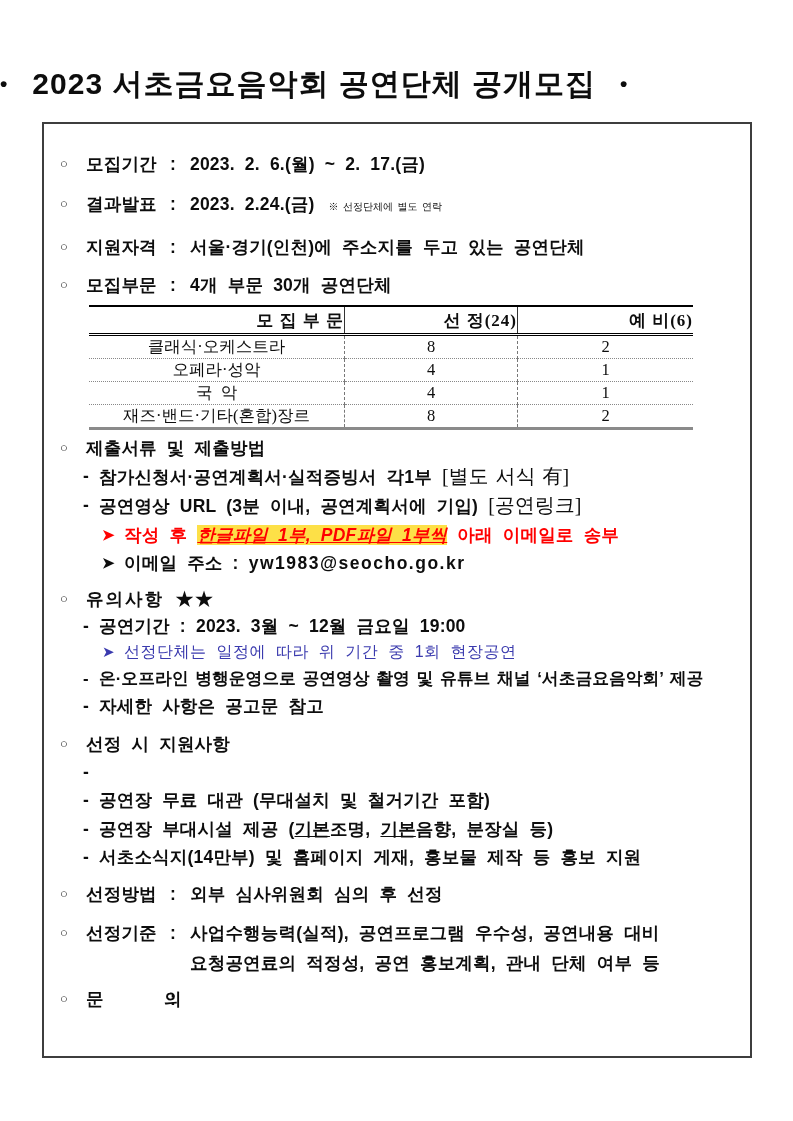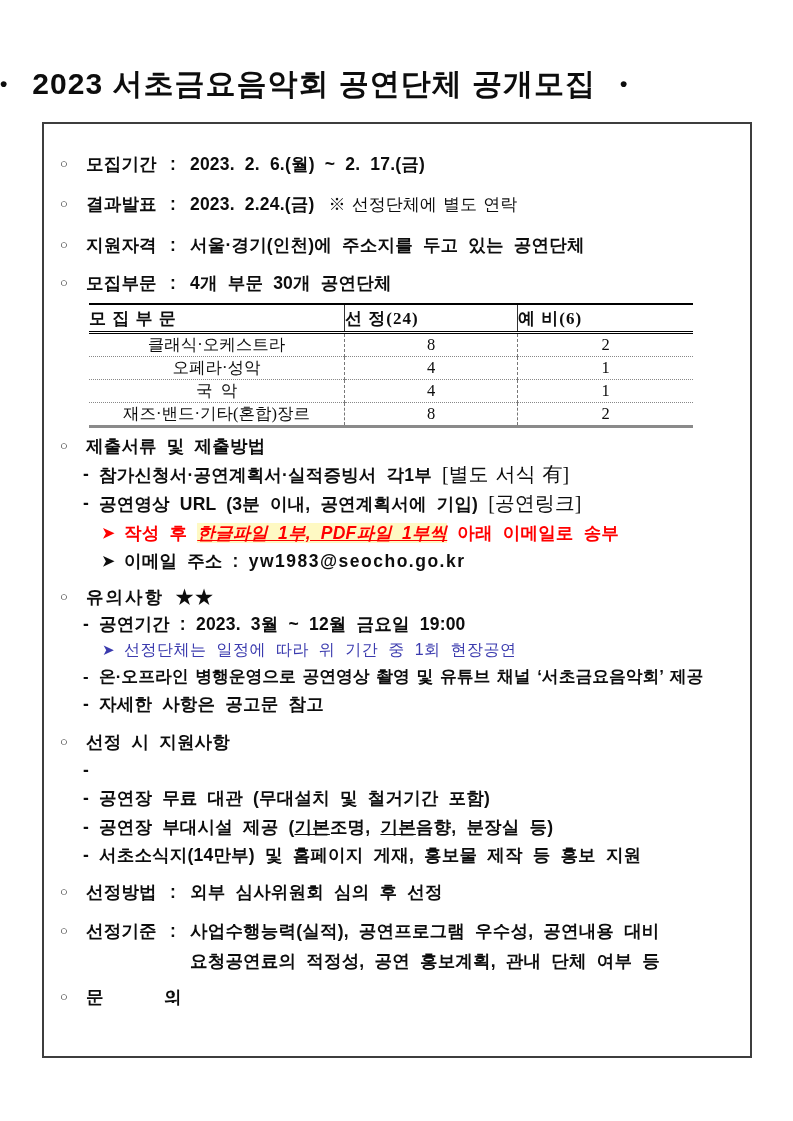--- a/index.html
+++ b/index.html
@@ -21,49 +21,49 @@
     padding:28px 14px 0 16px;
   }
 
   .line{display:flex;align-items:flex-start;line-height:24px;font-size:17.5px;
         font-weight:bold;letter-spacing:0.2px;word-spacing:5px;}
   .bullet{font-size:13px;width:26px;flex:none;font-weight:normal;line-height:24px;}
   .label{flex:none;width:76px;white-space:pre;}
   .colon{flex:none;width:22px;text-align:center;}
   .value{flex:1;margin-left:6px;}
 
-  .note-inline{font-family:"Liberation Serif",serif;font-weight:normal;font-size:17px;
+  .note-inline{font-family:"Liberation Serif",serif;font-weight:normal;font-size:10px;
                margin-left:14px;letter-spacing:0;word-spacing:2px;}
   .note-line{font-family:"Liberation Serif",serif;font-weight:normal;font-size:15.5px;
              padding-left:97px;line-height:20px;letter-spacing:0.5px;word-spacing:3px;}
 
   .dash-line{padding-left:23px;}
   .dash{width:16px;flex:none;}
   .arrow-line{padding-left:42px;}
   .arrow{width:22px;flex:none;font-size:15px;line-height:24px;}
 
   .red{color:#ff0000;}
-  .hl{background:#fef9c3;font-style:italic;text-decoration:underline;}
+  .hl{background:#fde047;font-style:italic;text-decoration:underline;}
   .blue{color:#3a3aae;font-weight:normal;}
   .blue-line{font-size:16px;letter-spacing:0.5px;}
   .bracket-note{font-family:"Liberation Serif",serif;font-weight:normal;font-size:20px;
                 margin-left:10px;letter-spacing:0;word-spacing:2px;text-align:center;}
   .tight{letter-spacing:0;word-spacing:2px;font-size:16.8px;}
   .u{text-decoration:underline;}
   .email{letter-spacing:1.5px;}
   .stars{letter-spacing:2px;}
 
   table.recruit{
     border-collapse:collapse;margin:8px 0 0 29px;width:602px;table-layout:fixed;
     border-bottom:3px solid #8a8a8a;
   }
   table.recruit th{
     font-family:"Liberation Serif",serif;font-size:17px;font-weight:bold;
     border-top:2px solid #000;border-bottom:3px double #000;
-    height:26px;text-align:left;letter-spacing:1px;padding:0;margin-top:40px;
+    height:26px;text-align:right;letter-spacing:1px;padding:0;margin-top:40px;
   }
   table.recruit th + th{border-left:1px solid #333;}
   table.recruit td{
     font-family:"Liberation Serif",serif;font-size:16.5px;height:21px;
     text-align:center;padding:0;white-space:pre;
   }
   table.recruit td + td{border-left:1px dashed #777;}
   table.recruit tbody tr + tr td{border-top:1px dotted #888;}
   .col-cat{width:255px;}.col-sel{width:172px;}.col-res{width:175px;}
 

